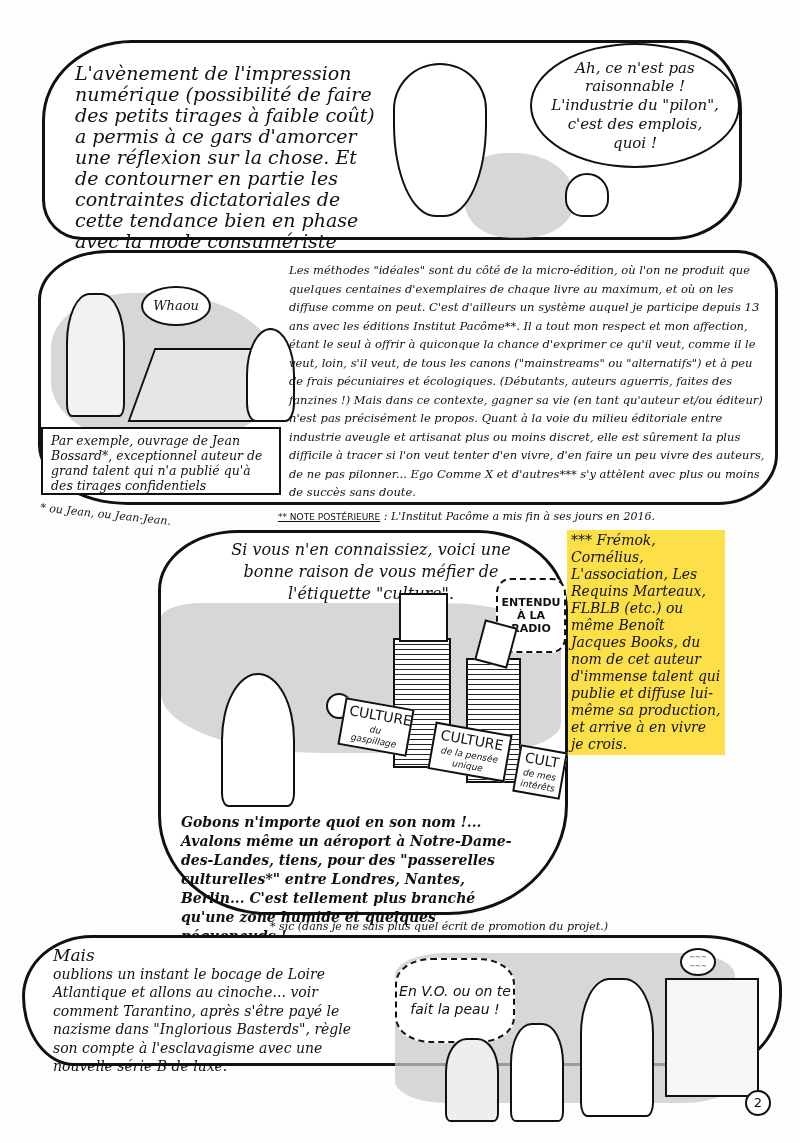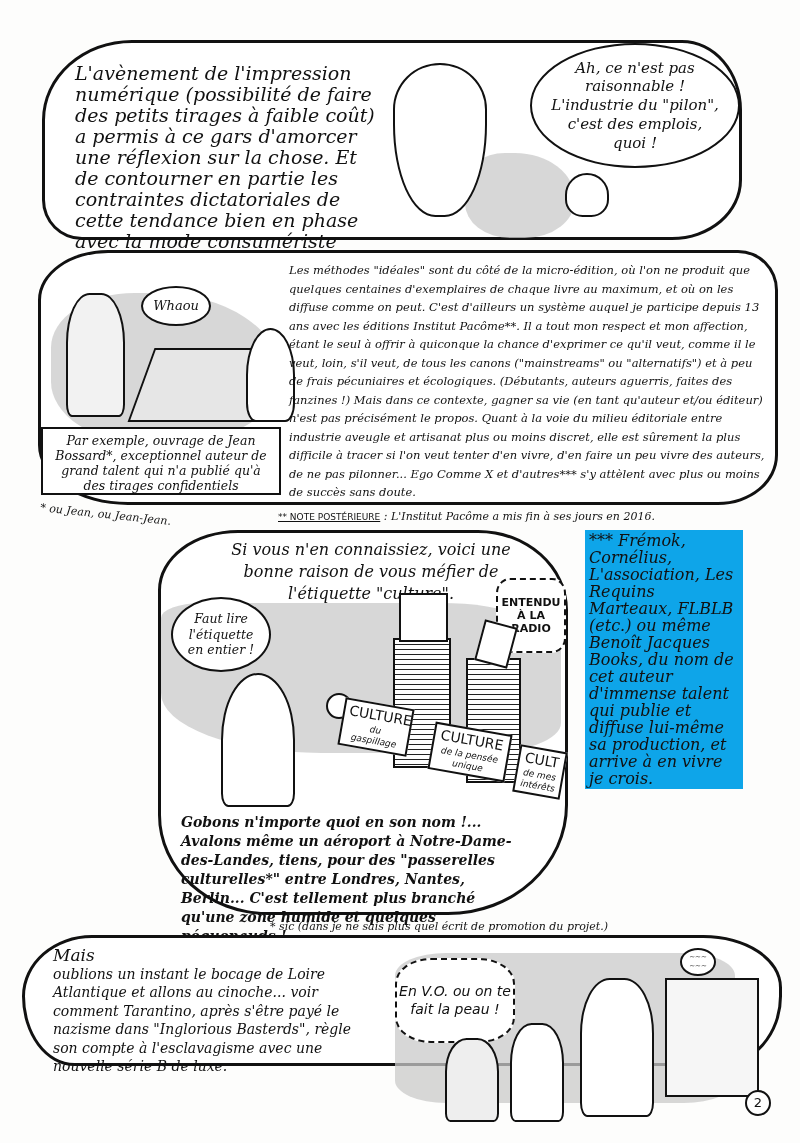--- a/index.html
+++ b/index.html
@@ -11,21 +11,21 @@
       position: absolute; border: 3px solid #111; background: #fff; box-sizing: border-box;
     }
     .hand {
       font-family: "DejaVu Serif", serif; font-style: italic; color: #111; line-height: 1.25;
     }
     .wash { position: absolute; background: #c9c9c9; opacity: .75; border-radius: 40% 60% 50% 45%; }
     .bubble {
       position: absolute; background: #fff; border: 2px solid #111; border-radius: 50%;
       display: flex; align-items: center; justify-content: center; text-align: center; box-sizing: border-box;
     }
-    .caption-box { position: absolute; background: #fff; border: 2px solid #111; box-sizing: border-box; padding: 4px 8px; text-align: center; }
+    .caption-box { position: absolute; background: #fff; border: 2px solid #111; box-sizing: border-box; padding: 4px 8px; }
     .note { position: absolute; font-size: 11px; }
     .sign {
       position: absolute; background: #fff; border: 2px solid #111; text-align: center;
       font-family: "DejaVu Sans", sans-serif; box-sizing: border-box; padding: 2px 4px;
     }
     .stack {
       position: absolute; background: repeating-linear-gradient(180deg, #fff 0 4px, #222 4px 5px);
       border: 2px solid #111; box-sizing: border-box;
     }
     .figure { position: absolute; border: 2px solid #111; background: #fff; }
@@ -65,28 +65,25 @@
     <span>Par exemple, ouvrage de Jean Bossard*, exceptionnel auteur de grand talent qui n'a publié qu'à des tirages confidentiels</span>
   </div>
   <div class="hand" style="position:absolute; left:248px; top:8px; width:480px; font-size:11.5px; line-height:18.5px;">Les méthodes "idéales" sont du côté de la micro-édition, où l'on ne produit que quelques centaines d'exemplaires de chaque livre au maximum, et où on les diffuse comme on peut. C'est d'ailleurs un système auquel je participe depuis 13 ans avec les éditions Institut Pacôme**. Il a tout mon respect et mon affection, étant le seul à offrir à quiconque la chance d'exprimer ce qu'il veut, comme il le veut, loin, s'il veut, de tous les canons ("mainstreams" ou "alternatifs") et à peu de frais pécuniaires et écologiques. (Débutants, auteurs aguerris, faites des fanzines !) Mais dans ce contexte, gagner sa vie (en tant qu'auteur et/ou éditeur) n'est pas précisément le propos. Quant à la voie du milieu éditoriale entre industrie aveugle et artisanat plus ou moins discret, elle est sûrement la plus difficile à tracer si l'on veut tenter d'en vivre, d'en faire un peu vivre des auteurs, de ne pas pilonner... Ego Comme X et d'autres*** s'y attèlent avec plus ou moins de succès sans doute.</div>
 </div>
 <div class="note hand" style="left:40px; top:508px; transform:rotate(6deg);">* ou Jean, ou Jean-Jean.</div>
 <div class="note hand" style="left:278px; top:510px;">
   <span style="text-decoration:underline; font-style:normal; font-family:'DejaVu Sans',sans-serif; font-size:9px;">** NOTE POSTÉRIEURE</span>
   <span>: L'Institut Pacôme a mis fin à ses jours en 2016.</span>
 </div>
 
-<div class="hand" style="position:absolute; left:585px; top:530px; width:150px; font-size:16px; line-height:17px; background:#0ea5e9; padding:2px 4px;">*** Frémok, Cornélius, L'association, Les Requins Marteaux, FLBLB (etc.) ou même Benoît Jacques Books, du nom de cet auteur d'immense talent qui publie et diffuse lui-même sa production, et arrive à en vivre je crois.</div>
+<div class="hand" style="position:absolute; left:567px; top:530px; width:150px; font-size:14px; line-height:17px; background:#fde047; padding:2px 4px;">*** Frémok, Cornélius, L'association, Les Requins Marteaux, FLBLB (etc.) ou même Benoît Jacques Books, du nom de cet auteur d'immense talent qui publie et diffuse lui-même sa production, et arrive à en vivre je crois.</div>
 
 <div class="panel" style="left:158px; top:530px; width:410px; height:385px; border-radius:80px 90px 120px 110px / 60px 80px 110px 100px;">
   <div class="hand" style="position:absolute; left:70px; top:6px; width:280px; font-size:16px; line-height:22px; text-align:center;">Si vous n'en connaissiez, voici une bonne raison de vous méfier de l'étiquette "culture".</div>
   <div class="wash" style="left:0px; top:70px; width:400px; height:150px; border-radius:10% 30% 20% 40%;"></div>
-  <div class="bubble hand" style="left:10px; top:64px; width:100px; height:75px; font-size:12.5px; padding:6px;">
-    <span>Faut lire l'étiquette en entier !</span>
-  </div>
   <div class="burst" style="left:335px; top:45px; width:70px; height:75px; border-radius:20%;">
     <span>ENTENDU À LA RADIO</span>
   </div>
   <div class="stack" style="left:232px; top:105px; width:58px; height:130px;"></div>
   <div class="figure" style="left:238px; top:60px; width:45px; height:45px; background:#fff;"></div>
   <div class="stack" style="left:305px; top:125px; width:55px; height:125px;"></div>
   <div class="figure" style="left:318px; top:90px; width:30px; height:38px; transform:rotate(15deg);"></div>
   <div class="figure" style="left:60px; top:140px; width:70px; height:130px; border-radius:50% 50% 10% 10%;"></div>
   <div class="figure" style="left:165px; top:160px; width:22px; height:22px; border-radius:50%;"></div>
   <div class="sign hand" style="left:180px; top:170px; width:70px; transform:rotate(10deg);">

